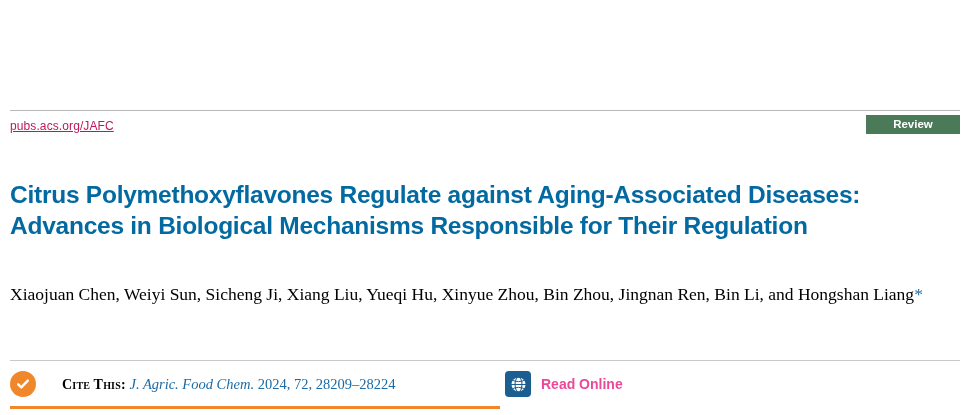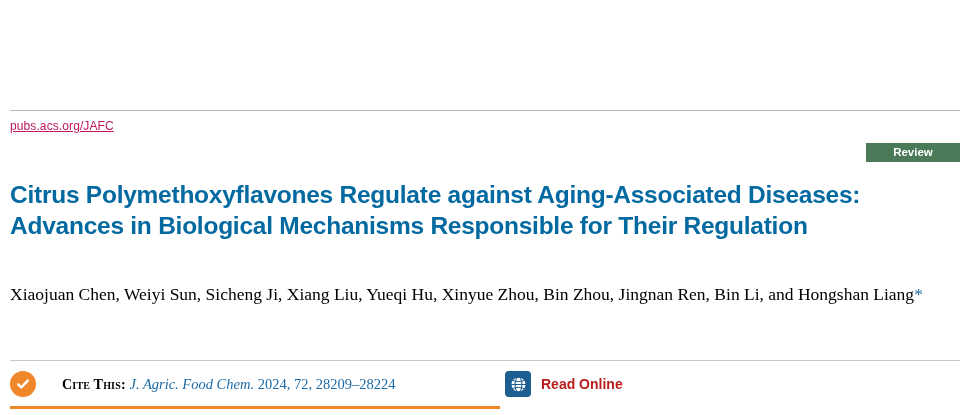--- a/index.html
+++ b/index.html
@@ -87,21 +87,20 @@
     right: 10px;
     top: 115px;
     background: #4a7a58;
     color: #ffffff;
     font-family: "Liberation Sans", sans-serif;
     font-size: 11.5px;
     font-weight: bold;
     padding: 3px 16px 4px 16px;
     text-align: center;
     min-width: 62px;
-    margin-top: 28px;
   }
 
   
   .title {
     position: absolute;
     left: 10px;
     top: 163px;
     width: 930px;
     font-family: Liberation Sans, sans-serif;
     font-size: 24.5px;
@@ -194,21 +193,21 @@
     background: #1b5e8f;
     display: flex;
     align-items: center;
     justify-content: center;
   }
   .globe-icon svg { display: block; }
   .read-online-text {
     font-family: "Liberation Sans", sans-serif;
     font-size: 14px;
     font-weight: bold;
-    color: #b91c1c;
+    color: #ec4899;
     white-space: nowrap;
   }
 </style>
 </head>
 <body>
 
 <div class="page">
 
 
   <div class="top-rule"></div>

